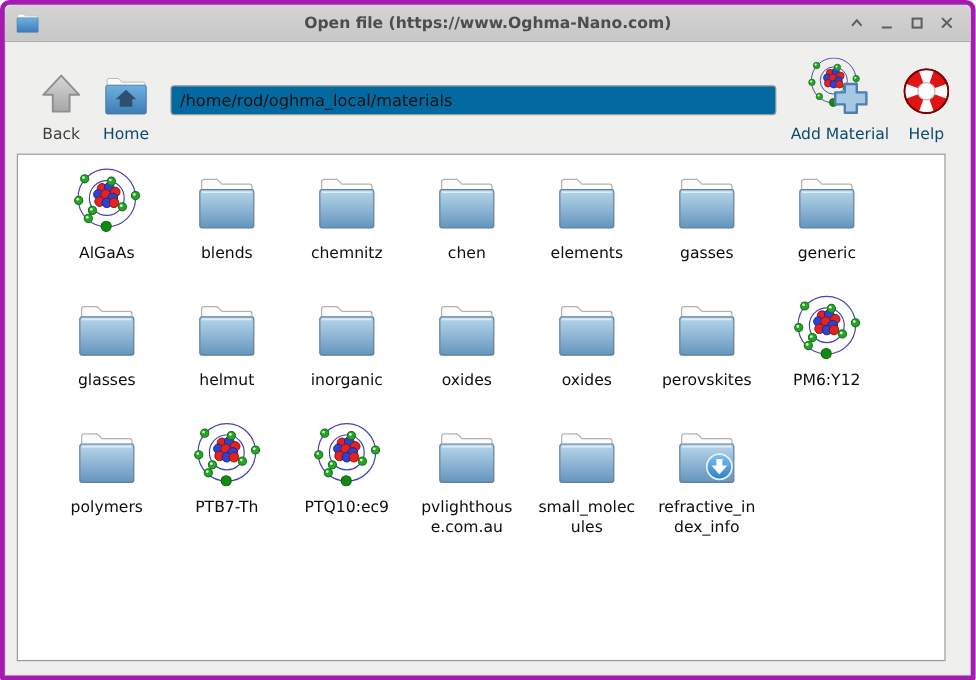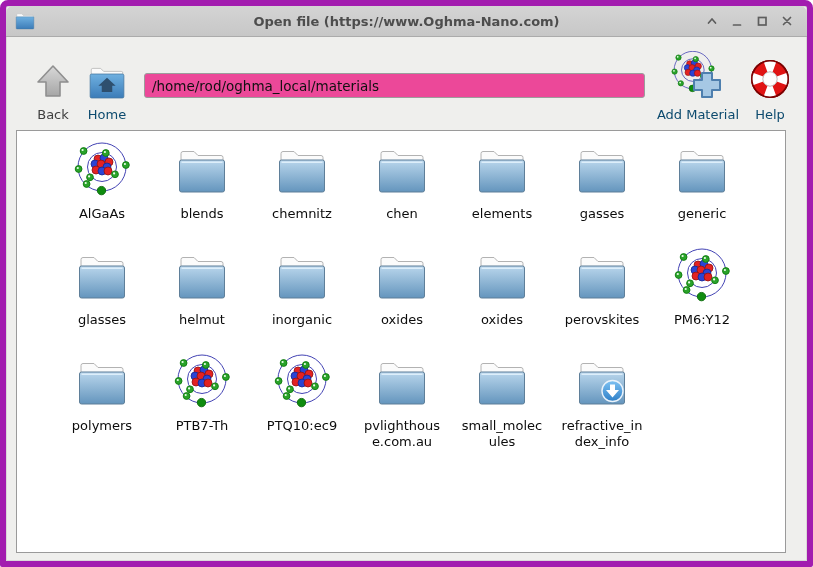--- a/index.html
+++ b/index.html
@@ -1,42 +1,42 @@
 <!DOCTYPE html>
 <html><head>
 <meta charset="utf-8">
 <style>
   html,body{margin:0;padding:0;width:813px;height:567px;overflow:hidden;background:#fff;
     font-family:"DejaVu Sans","Liberation Sans",sans-serif;}
-  .window{position:absolute;inset:0;background:#efefed;border:6px solid #a21caf;
+  .window{position:absolute;inset:0;background:#efefed;border:4px solid #a21caf;
     border-radius:8px 8px 2px 2px;box-sizing:border-box;overflow:hidden;
     box-shadow:inset 0 0 0 1px #d9d9d7;}
   
   .titlebar{position:relative;height:30px;background:linear-gradient(#d4d4d4,#c7c7c7);
     border-bottom:1px solid #ababab;display:flex;align-items:center;border-radius:7px 7px 0 0;}
   .titlebar .mini-folder{margin-left:8px;display:flex;}
   .title-text{position:absolute;left:0;right:0;text-align:center;font-size:13px;
     font-weight:bold;color:#4d4d4d;pointer-events:none;}
   .win-controls{margin-left:auto;display:flex;align-items:center;gap:9px;margin-right:12px;z-index:2;}
   .win-btn{width:16px;height:16px;display:flex;align-items:center;justify-content:center;cursor:default;}
   .win-btn svg{stroke:#5e5e5e;stroke-width:1.7;fill:none;stroke-linecap:round;}
   
   .toolbar{height:93px;display:flex;align-items:flex-end;padding:0 14px 8px 24px;box-sizing:border-box;}
   .tool-btn{display:flex;flex-direction:column;align-items:center;justify-content:flex-end;
     gap:3px;font-size:13px;color:#0c4a6e;min-width:46px;cursor:default;}
   .tool-btn.disabled{color:#404040;}
   .path-input{flex:1;height:23px;margin:0 12px 24px 14px;border:1px solid #9c9c9c;border-radius:3px;
-    background:#ec4899;font-family:"DejaVu Sans","Liberation Sans",sans-serif;font-size:13.5px;
+    background:#0369a1;font-family:"DejaVu Sans","Liberation Sans",sans-serif;font-size:13.5px;
     color:#111;padding:0 7px;outline:none;}
   .tool-gap{width:8px;}
   
   .panel{margin:0 21px 0 10px;height:423px;background:#fff;border:1px solid #9a9a9a;
     box-sizing:border-box;overflow:hidden;}
   .file-grid{display:grid;grid-template-columns:repeat(7,100px);grid-auto-rows:106px;
-    padding:9px 0 0 0;margin-left:35px;}
+    padding:9px 0 0 24px;}
   .file-item{width:100px;display:flex;flex-direction:column;align-items:center;cursor:default;}
   .icon-box{height:56px;display:flex;align-items:flex-end;justify-content:center;}
   .file-label{margin-top:10px;width:86px;text-align:center;font-size:13px;line-height:1.25;
     color:#0c0c0c;word-break:break-all;}
   .icon-variant{display:flex;}
   
   .orbit{fill:none;stroke:#4343b4;stroke-width:1;}
   .nuc-r{fill:#e32222;stroke:#8f1010;stroke-width:0.8;}
   .nuc-b{fill:#2b44d4;stroke:#15258f;stroke-width:0.8;}
   .elec{fill:#29a excluded}

